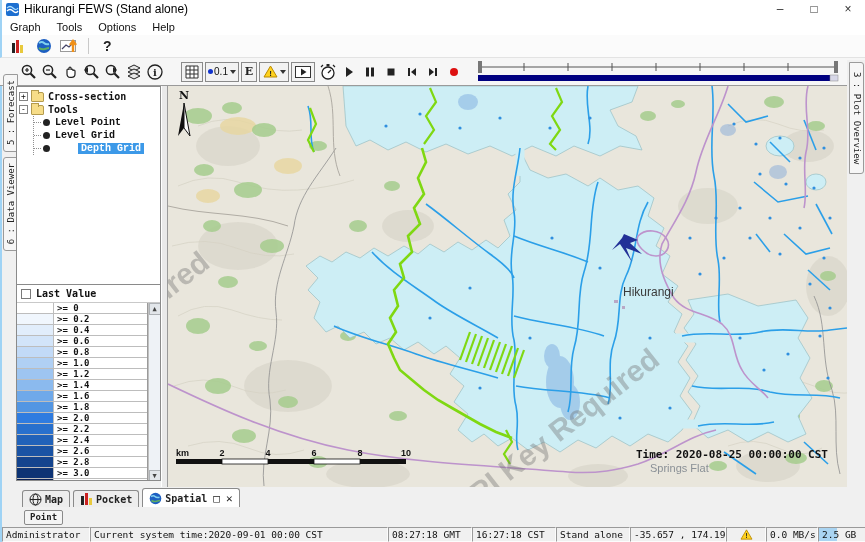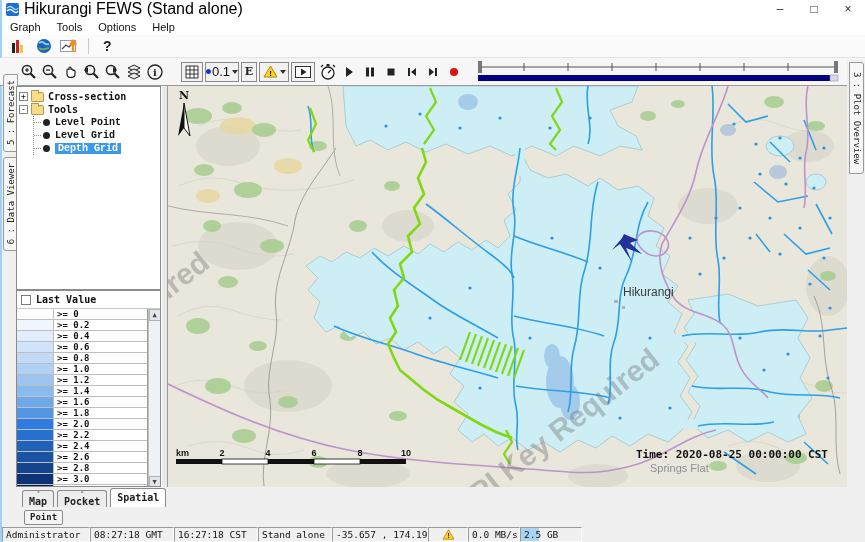--- a/index.html
+++ b/index.html
@@ -5,21 +5,21 @@
   * { box-sizing: border-box; margin: 0; padding: 0; }
   html,body { width:865px; height:542px; overflow:hidden; background:#f0f0f0;
     font-family:"Liberation Sans", sans-serif; position:relative; }
   .abs { position:absolute; }
   .mono { font-family:"DejaVu Sans Mono", monospace; }
 
   
   .titlebar { left:0; top:0; width:865px; height:18px; background:#ffffff;
     display:flex; align-items:center; border-left:2px solid #9fd3f5; }
   .app-icon { width:13px; height:13px; margin:0 5px 0 4px; flex:none; }
-  .title-text { font-size:16px; color:#000; }
+  .title-text { font-size:12px; color:#000; }
   .win-controls { margin-left:auto; display:flex; }
   .win-btn { width:34px; height:18px; display:flex; align-items:center; justify-content:center;
     font-size:12px; color:#333; }
 
   
   .menubar { left:0; top:18px; width:865px; height:17px; background:#ffffff;
     display:flex; align-items:center; border-left:2px solid #9fd3f5; }
   .menu-item { font-size:11px; color:#111; padding:0 8px; }
 
   
@@ -31,21 +31,21 @@
 
   
   .toolbar2 { left:0; top:58px; width:865px; height:28px; background:#f6f6f6;
     display:flex; align-items:center; border-bottom:1px solid #9a9a9a; padding-left:18px; }
   .tb2-icon { width:21px; height:20px; display:flex; align-items:center; justify-content:center; flex:none;}
   .tb2-btn { border:1px solid #8a8a8a; background:#f2f2f2; height:20px; display:flex;
     align-items:center; justify-content:center; margin-right:2px; flex:none; }
   .caret { width:0; height:0; border-left:3px solid transparent; border-right:3px solid transparent;
     border-top:4px solid #333; margin-left:2px; }
   .interval-dot { width:5px; height:5px; border-radius:50%; background:#1133cc; margin-right:1px; }
-  .interval-text { font-size:13px; color:#111; }
+  .interval-text { font-size:10px; color:#111; }
   .legend-e { font-size:11px; font-weight:bold; color:#222; font-family:"DejaVu Serif", serif; }
   .timeline-wrap { width:366px; height:24px; flex:none; margin-left:12px; position:relative; }
   .timeline-date { font-size:10.5px; font-weight:bold; color:#111; margin-left:6px; white-space:nowrap; }
 
   
   .left-strip { left:0; top:86px; width:16px; height:401px; background:#f0f0f0; border-left:2px solid #9fd3f5;}
   .vtab { position:absolute; left:1px; width:15px; background:#f6f6f6; border:1px solid #9a9a9a;
     border-radius:3px 0 0 3px; display:flex; align-items:center; justify-content:center; }
   .vtext { writing-mode:vertical-rl; transform:rotate(180deg); font-family:"DejaVu Sans Mono", monospace;
     font-size:9px; color:#222; white-space:nowrap; }
@@ -61,28 +61,28 @@
   .tree-row { display:flex; align-items:center; height:13px; white-space:nowrap; }
   .expander { width:9px; height:9px; border:1px solid #848484; background:#fff; font-size:8px;
     line-height:7px; text-align:center; margin-right:3px; flex:none; font-weight:normal;}
   .folder { width:13px; height:10px; background:#f7dd88; border:1px solid #b49b4e;
     border-radius:1px 2px 1px 1px; margin-right:4px; flex:none; position:relative; }
   .folder::before{ content:""; position:absolute; left:-1px; top:-3px; width:6px; height:3px;
     background:#f7dd88; border:1px solid #b49b4e; border-bottom:none; }
   .tree-kids { margin-left:14px; border-left:1px dotted #909090;font-family:Liberation Mono, monospace; }
   .tree-kids .tree-row::before { content:""; width:7px; border-top:1px dotted #909090; margin-right:2px; }
   .bullet { width:7px; height:7px; border-radius:50%; background:#222; margin-right:5px; flex:none; }
-  .sel { background:#3c99e8; color:#fff; padding:0 3px; }
+  .sel { background:#3c99e8; color:#fff; padding:0 3px;margin-left:23px; }
 
   
   .splitter { left:161px; top:86px; width:7px; height:401px; background:#e9e9e9;
     border-left:1px solid #fff; border-right:1px solid #9a9a9a; }
 
   
-  .legend-panel { left:16px; top:290px; width:145px; height:197px; background:#ffffff;
+  .legend-panel { left:16px; top:284px; width:145px; height:197px; background:#ffffff;
     border:1px solid #8a8a8a; font-family:"DejaVu Sans Mono", monospace; font-size:10px;
     font-weight:bold; color:#111; overflow:hidden; }
   .legend-head { height:18px; display:flex; align-items:center; padding-left:4px;
     border-bottom:1px solid #c9c9c9; }
   .checkbox { width:10px; height:10px; border:1px solid #7a7a7a; background:#fff; margin-right:5px; flex:none;}
   .legend-body { display:flex; height:179px; }
   .legend-list { width:131px; border-right:1px solid #9a9a9a; }
   .lg-row { display:flex; height:11px; border-bottom:1px solid #bdbdbd; }
   .lg-swatch { width:36px; flex:none; }
   .lg-label { flex:1; border-left:1px solid #bdbdbd; font-size:9px; font-weight:bold;
@@ -93,21 +93,21 @@
     line-height:10px; text-align:center; color:#444; font-weight:normal;}
 
   
   .map-view { left:168px; top:86px; width:679px; height:401px; overflow:hidden; background:#e9e6dc; }
 
   
   .bottom-tabbar { left:0; top:487px; width:865px; height:20px; background:#f0f0f0;
     display:flex; align-items:flex-end; padding-left:20px; border-left:2px solid #9fd3f5;}
   .btab { display:flex; align-items:center; gap:3px; border:1px solid #8a8a8a; border-bottom:none;
     border-radius:3px 3px 0 0; background:#ededed; height:17px; padding:0 6px; margin-right:3px;
-    font-family:"DejaVu Sans Mono", monospace; font-size:10px; font-weight:bold; color:#222;flex-direction:column; }
+    font-family:"DejaVu Sans Mono", monospace; font-size:10px; font-weight:bold; color:#222; }
   .btab.active { background:#ffffff; height:19px; }
   .btab .panel-glyph { font-size:11px; font-weight:bold; margin-left:3px; }
 
   
   .logs-row { left:0; top:507px; width:865px; height:20px; background:#f0f0f0;
     border-left:2px solid #9fd3f5; display:flex; align-items:center; padding-left:22px; }
   .logs-btn { border:1px solid #8a8a8a; background:#f4f4f4; border-radius:2px; height:15px;
     padding:0 5px; font-family:"DejaVu Sans Mono", monospace; font-size:9px; font-weight:bold; color:#222;
     display:flex; align-items:center; }
 
@@ -698,20 +698,21 @@
     <span class="panel-glyph">✕</span>
   </div>
 </div>
 
 <div class="abs logs-row">
   <div class="logs-btn">Point</div>
 </div>
 
 <div class="abs statusbar">
   <div class="scell" style="width:88px">Administrator</div>
+  <div class="scell" style="width:298px">Current system time:2020-09-01 00:00 CST</div>
   <div class="scell" style="width:84px">08:27:18 GMT</div>
   <div class="scell" style="width:84px">16:27:18 CST</div>
   <div class="scell" style="width:74px">Stand alone</div>
   <div class="scell" style="width:96px">-35.657 , 174.199</div>
   <div class="scell" style="width:40px; justify-content:center;">
     <svg width="13" height="11" viewBox="0 0 15 13">
       <path d="M7.5,1 L14,12 H1 Z" fill="#ffd21e" stroke="#b98a00"></path>
       <text x="7.5" y="10.5" text-anchor="middle" font-size="8" font-weight="bold" fill="#222">!</text>
     </svg>
   </div>

